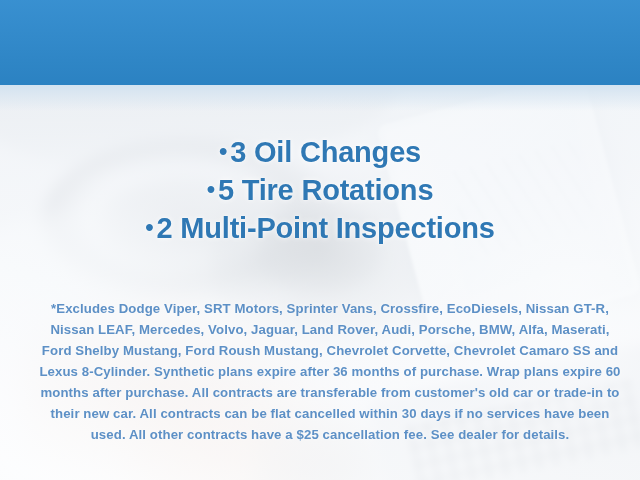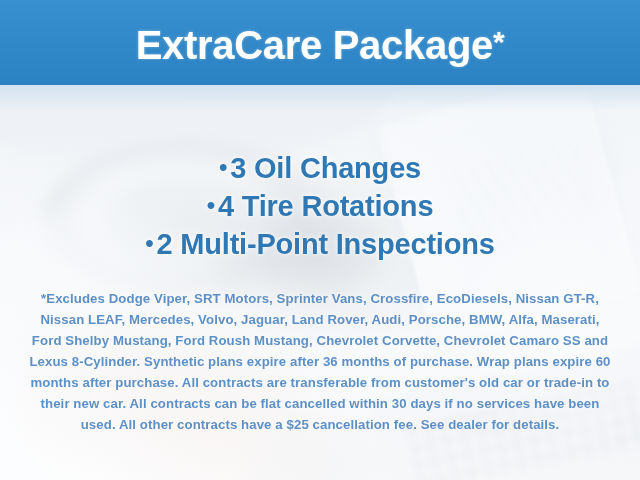--- a/index.html
+++ b/index.html
@@ -185,21 +185,21 @@
     vertical-align: top;
     line-height: 1;
     position: relative;
     top: 2px;
   }
 
   
   .benefits {
     position: absolute;
     left: 0;
-    top: 150px;
+    top: 134px;
     width: 640px;
     text-align: center;
     list-style: none;
     margin: 0;
     padding: 0;
   }
   .benefit-item {
     color: #2f78b4;
     font-size: 29px;
     font-weight: bold;
@@ -214,21 +214,21 @@
     top: -3px;
     padding-right: 3px;
   }
 
   
   .disclaimer {
     position: absolute;
     left: 26px;
     top: 288px;
     width: 588px;
-    margin: 0;
+    margin: 10px;
     text-align: center;
     color: #5d90c6;
     font-size: 13.2px;
     font-weight: bold;
     line-height: 21px;
     letter-spacing: 0.1px;
     text-shadow: 0 0 5px rgba(255,255,255,0.8);
   }
 </style>
 </head>
@@ -252,24 +252,23 @@
     <div class="ph-shape ph-trace"></div>
     <div class="ph-shape ph-keyboard"></div>
     <div class="ph-shape ph-keys"></div>
     <div class="ph-shape ph-rightglow"></div>
     <div class="photo-wash"></div>
     <div class="photo-topfade"></div>
   </div>
 
   <div class="header-band">
     <div class="band-shade"></div>
-    <h1 class="header-title"><span>ExtraCare Package</span><span class="star">*</span></h1>
   </div>
 
   <ul class="benefits">
     <li class="benefit-item"><span class="dot">•</span><span>3 Oil Changes</span></li>
-    <li class="benefit-item"><span class="dot">•</span><span>4 Tire Rotations</span></li>
+    <li class="benefit-item"><span class="dot">•</span><span>5 Tire Rotations</span></li>
     <li class="benefit-item"><span class="dot">•</span><span>2 Multi-Point Inspections</span></li>
   </ul>
 
   <p class="disclaimer">*Excludes Dodge Viper, SRT Motors, Sprinter Vans, Crossfire, EcoDiesels, Nissan GT-R, Nissan LEAF, Mercedes, Volvo, Jaguar, Land Rover, Audi, Porsche, BMW, Alfa, Maserati, Ford Shelby Mustang, Ford Roush Mustang, Chevrolet Corvette, Chevrolet Camaro SS and Lexus 8-Cylinder. Synthetic plans expire after 36 months of purchase. Wrap plans expire 60 months after purchase. All contracts are transferable from customer's old car or trade-in to their new car. All contracts can be flat cancelled within 30 days if no services have been used. All other contracts have a $25 cancellation fee. See dealer for details.</p>
 
 </div>
 
 </body></html>

